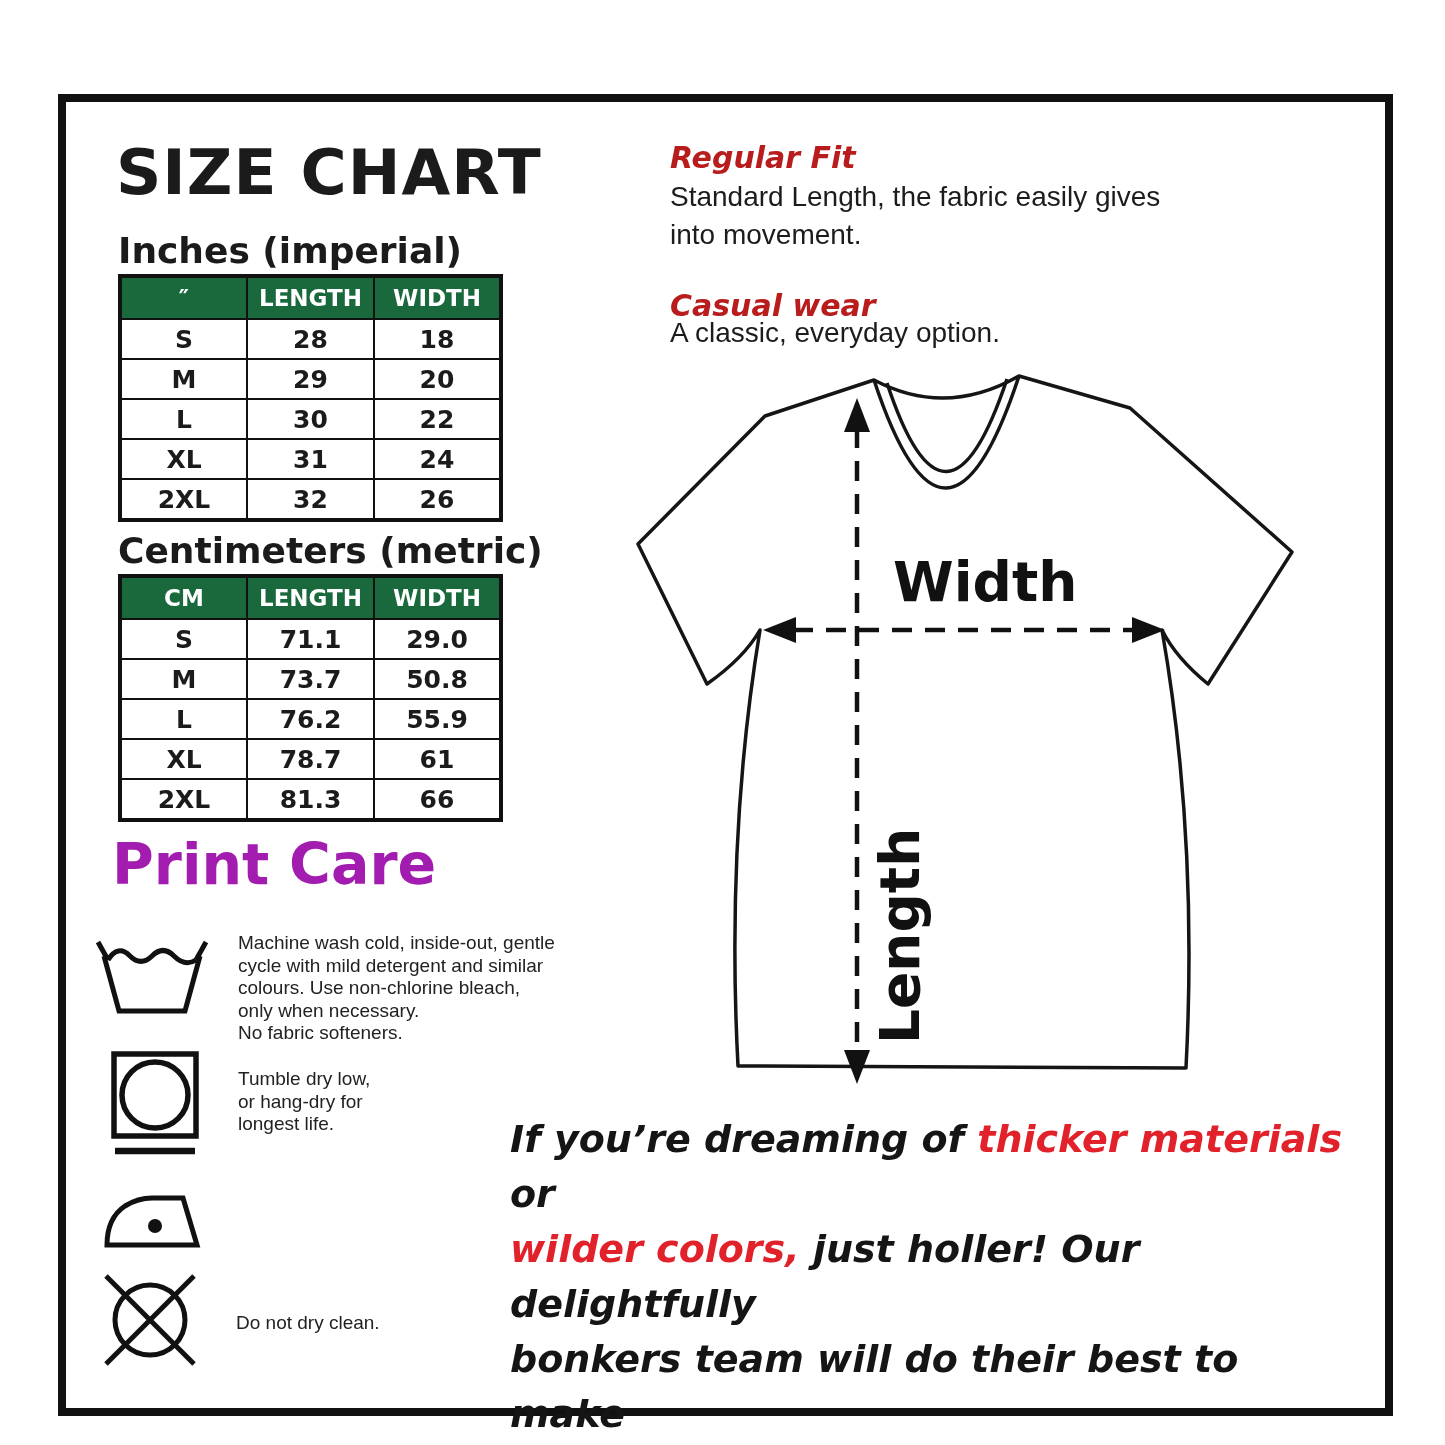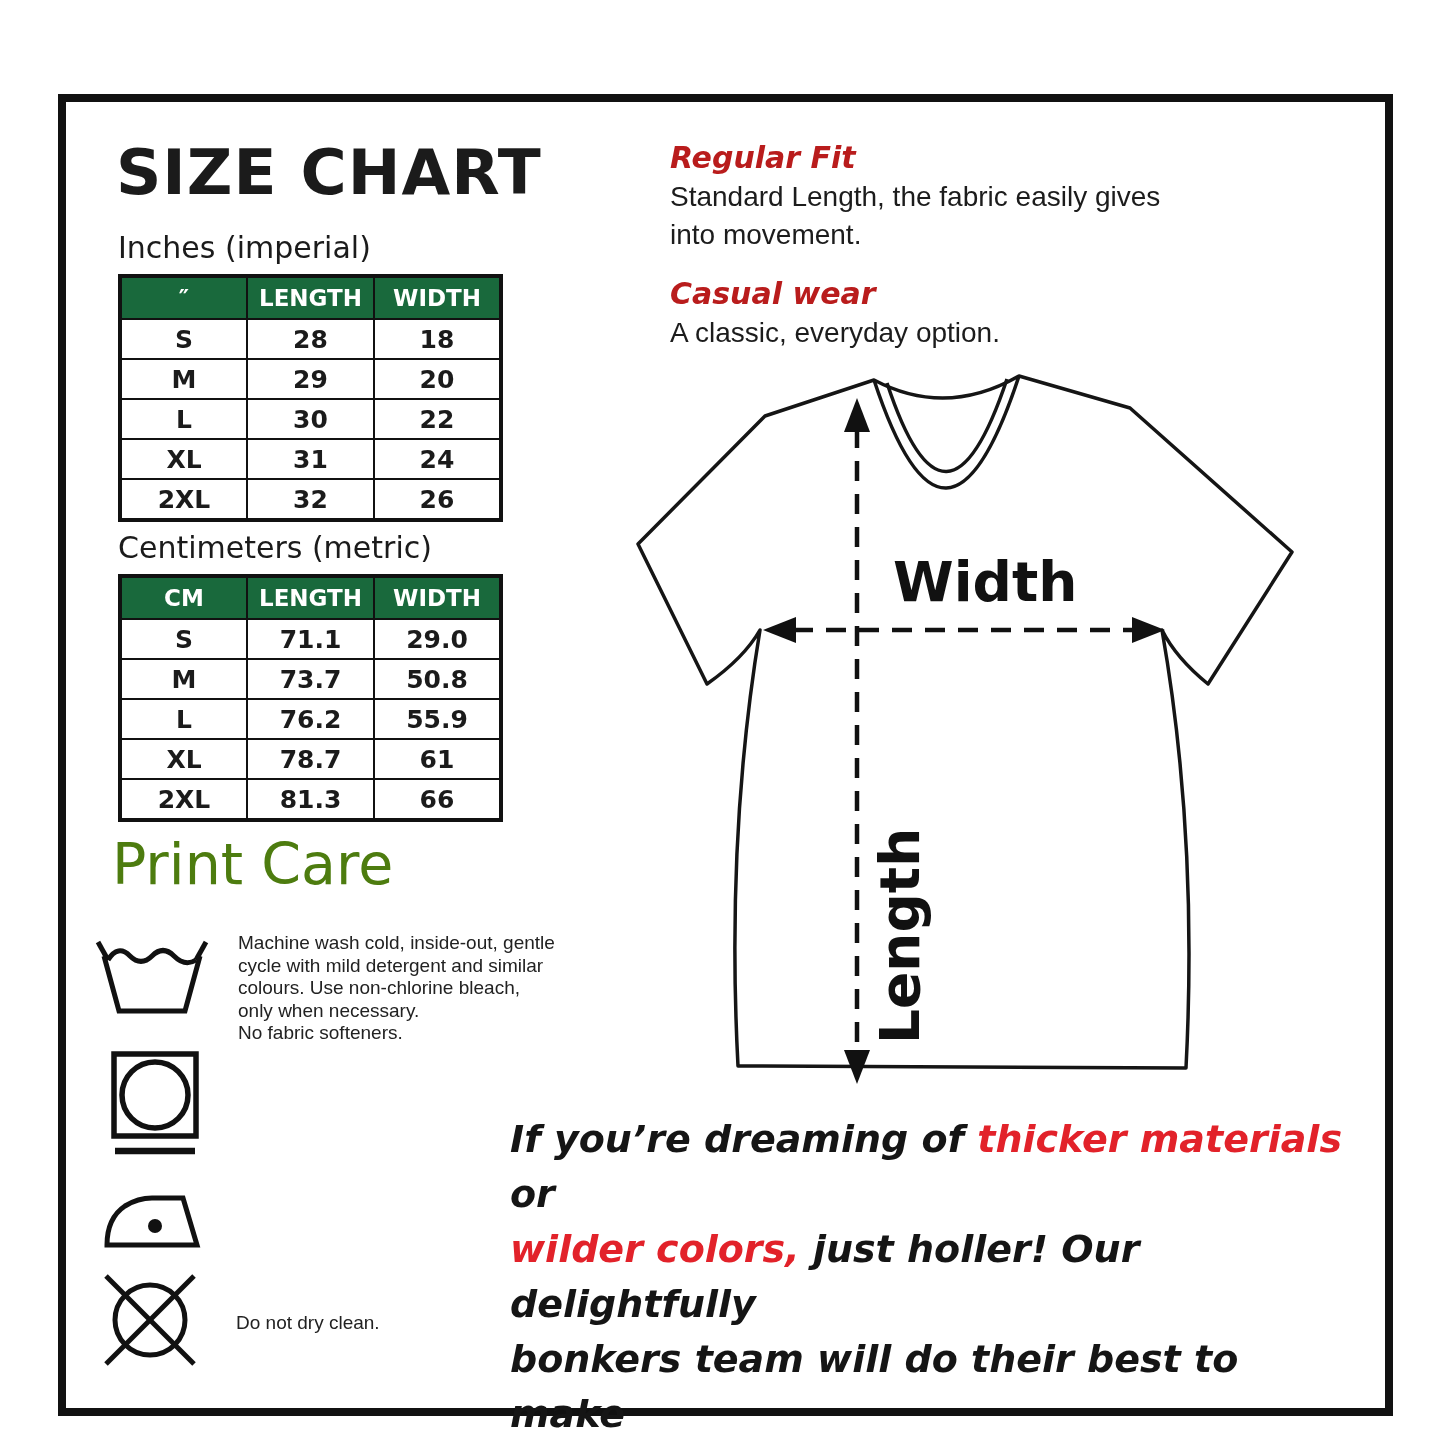--- a/index.html
+++ b/index.html
@@ -1,27 +1,27 @@
 <!DOCTYPE html>
 <html><head>
 <meta charset="utf-8">
 <style>
   html,body{margin:0;padding:0;background:#fff;}
   .canvas{position:relative;width:1445px;height:1432px;background:#ffffff;
           font-family:"DejaVu Sans","Liberation Sans",sans-serif;color:#1b1b1b;overflow:hidden;margin-top:36px;}
   .frame{position:absolute;left:58px;top:58px;width:1319px;height:1306px;border:8px solid #111;}
   .abs{position:absolute;}
   .size-title{left:116px;top:100px;font-size:63px;font-weight:bold;letter-spacing:1px;}
-  .tbl-heading{font-size:30px;font-weight:normal;}
+  .tbl-heading{font-size:36px;font-weight:bold;}
   .sz-table{border-collapse:collapse;table-layout:fixed;width:385px;border:4px solid #111;}
   .sz-table th{background:#19693c;color:#fff;font-size:23px;font-weight:bold;height:40px;
                border:2.5px solid #111;text-align:center;padding:0;}
   .sz-table td{font-size:25px;font-weight:bold;height:38px;border:2.5px solid #111;
                text-align:center;padding:0;background:#fff;}
-  .print-care{left:112px;top:795px;font-size:57px;font-weight:normal;color:#4d7c0f;}
+  .print-care{left:112px;top:795px;font-size:57px;font-weight:bold;color:#a21caf;}
   .care-text{font-family:"Liberation Sans",sans-serif;font-size:19px;line-height:22.5px;
              color:#222;white-space:pre-line;width:370px;}
   .fit-title{font-size:30px;font-weight:bold;font-style:italic;color:#b91c1c;}
   .fit-body{font-family:"Liberation Sans",sans-serif;font-size:28px;line-height:38px;
             color:#1c1c1c;white-space:pre-line;width:690px;}
   .width-label{left:893px;top:514px;font-size:55px;font-weight:bold;color:#111;}
   .length-label{left:868px;top:1008px;font-size:55px;font-weight:bold;color:#111;
                 transform:rotate(-90deg);transform-origin:0 0;white-space:nowrap;}
   .note-block{left:955px;top:816px;width:280px;}
   .note-title{font-size:27px;font-weight:bold;font-style:italic;color:#e2222a;}
@@ -149,26 +149,29 @@
       <path d="M 12,12 L 100,100"></path>
       <path d="M 100,12 L 12,100"></path>
     </svg>
   </span>
 
   <div class="abs care-text" style="left:238px;top:896px;">Machine wash cold, inside-out, gentle
 cycle with mild detergent and similar
 colours. Use non-chlorine bleach,
 only when necessary.
 No fabric softeners.</div>
+  <div class="abs care-text" style="left:238px;top:1032px;">Tumble dry low,
+or hang-dry for
+longest life.</div>
   <div class="abs care-text" style="left:236px;top:1276px;">Do not dry clean.</div>
 
   <div class="abs fit-title" style="left:670px;top:104px;">Regular Fit</div>
   <div class="abs fit-body" style="left:670px;top:142px;">Standard Length, the fabric easily gives
 into movement.</div>
-  <div class="abs fit-title" style="left:670px;top:240px;">Casual wear</div>
+  <div class="abs fit-title" style="left:670px;top:252px;">Casual wear</div>
   <div class="abs fit-body" style="left:670px;top:278px;">A classic, everyday option.</div>
 
   <svg class="abs" style="left:610px;top:330px;" width="720" height="720" viewBox="0 0 720 720">
 
     <path d="M 155,50 L 264,14 Q 336,52 409,10 L 520,42 L 682,186 L 598,318
              Q 566,292 552,264 Q 588,470 576,702 L 128,700 Q 116,470 150,264
              Q 134,292 97,318 L 28,178 Z" fill="#ffffff" stroke="#151515" stroke-width="3.5" stroke-linejoin="round"></path>
 
     <path d="M 264,14 Q 336,232 409,10" fill="none" stroke="#151515" stroke-width="3.5"></path>
     <path d="M 277,17 Q 336,196 397,13" fill="none" stroke="#151515" stroke-width="3.5"></path>

